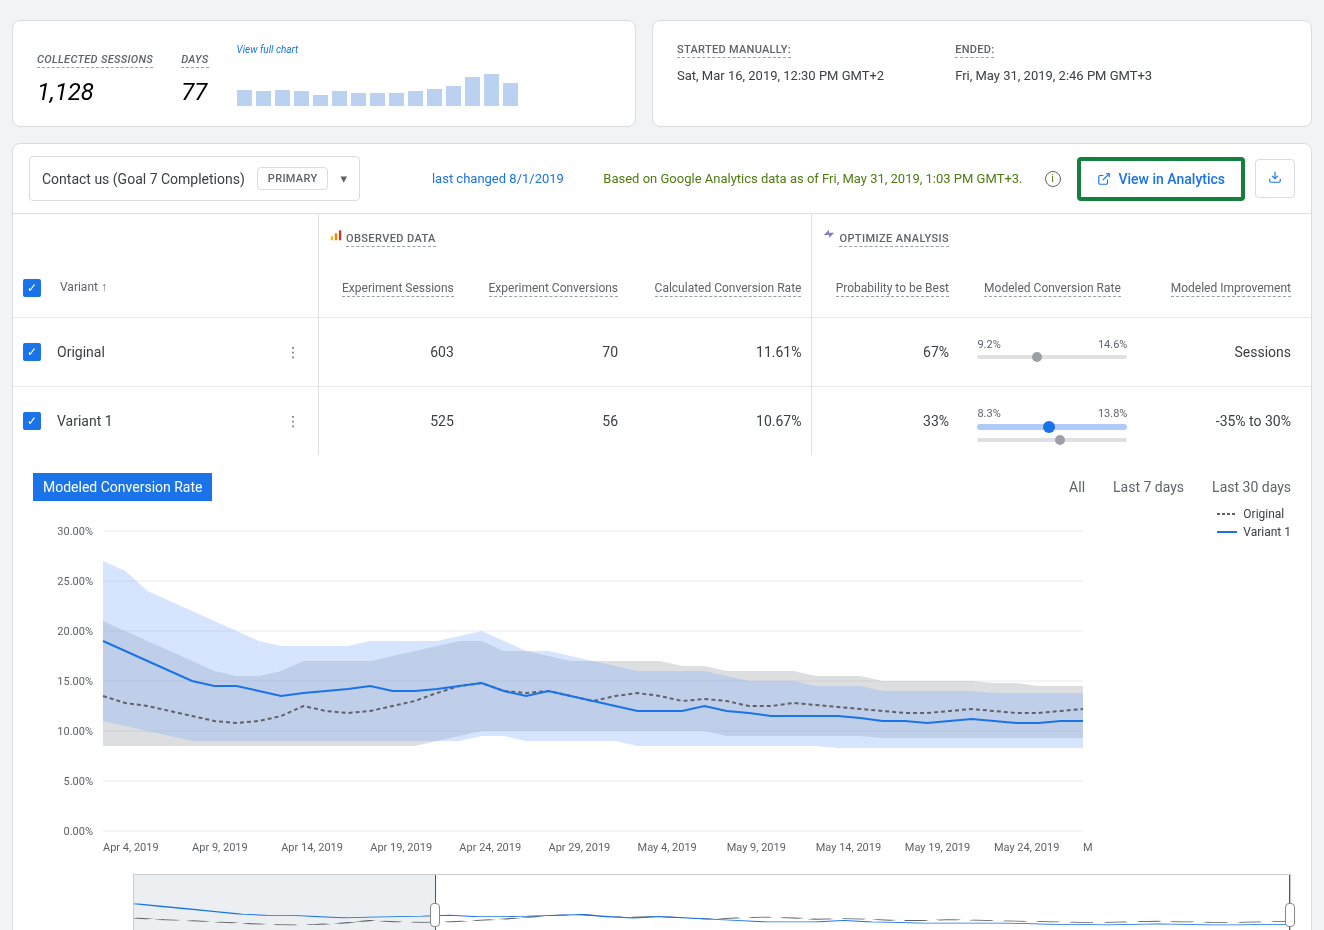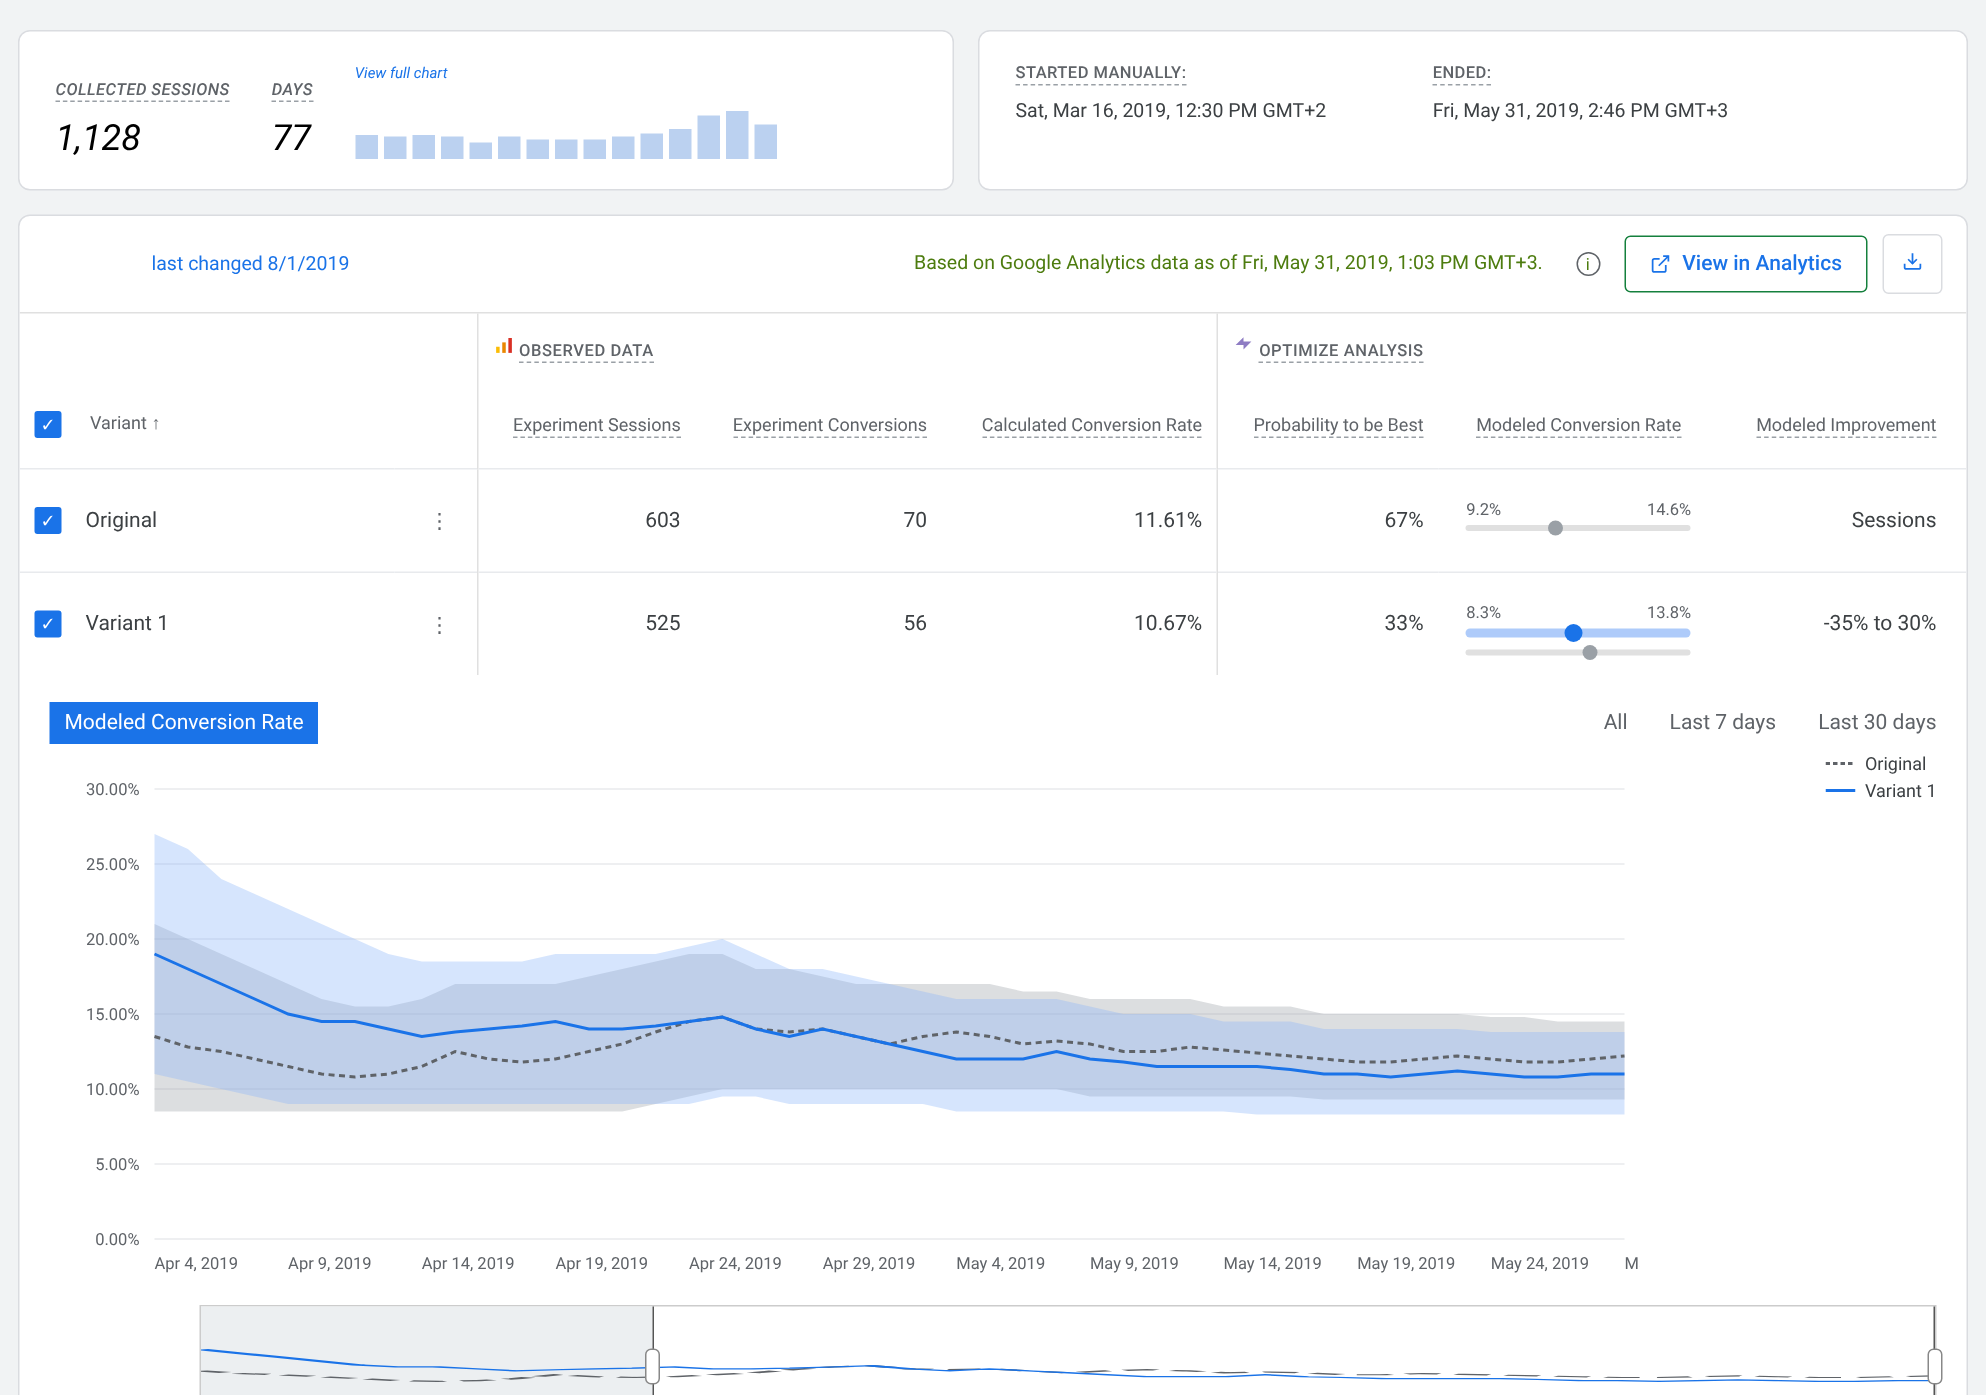--- a/index.html
+++ b/index.html
@@ -46,21 +46,21 @@
   }
   .goal-label { font-size: 14px; color: #3c4043; }
   .tag-primary {
     border: 1px solid #dadce0; border-radius: 4px; padding: 4px 10px;
     font-size: 11px; font-weight: 500; color: #5f6368; letter-spacing: 0.3px;
   }
   .chev { color: #5f6368; }
   .last-changed { color: #1a73e8; font-size: 13px; margin-left: 72px; }
   .data-note { color: #4d7c0f; font-size: 13px; margin-left: auto; display: flex; align-items: flex-start; gap: 22px; }
   .view-analytics-btn {
-    margin-left: 16px; border: 1px solid #15803d; border-radius: 4px;
+    margin-left: 16px; border: 4px solid #15803d; border-radius: 4px;
     padding: 10px 16px; color: #1a73e8; font-size: 14px; font-weight: 500;
     display: inline-flex; align-items: center; gap: 8px; cursor: pointer;
   }
   .dl-btn {
     margin-left: 10px; border: 1px solid #dadce0; border-radius: 4px;
     padding: 10px 12px; color: #1a73e8; cursor: pointer;
   }
 
   .data-table { width: 100%; border-collapse: collapse; }
   .data-table thead th {
@@ -165,20 +165,25 @@
     <div>
       <div class="kv-label">ENDED:</div>
       <div class="kv-sub">Fri, May 31, 2019, 2:46 PM GMT+3</div>
     </div>
   </div>
 </div>
 
 <div class="main-card">
 
   <div class="controls-row">
+    <div class="goal-select">
+      <span class="goal-label">Contact us (Goal 7 Completions)</span>
+      <span class="tag-primary">PRIMARY</span>
+      <span class="chev">▾</span>
+    </div>
     <span class="last-changed">last changed 8/1/2019</span>
     <span class="data-note">
       <span>Based on Google Analytics data as of Fri, May 31, 2019, 1:03 PM GMT+3.</span>
       <span class="info-icon">i</span>
     </span>
     <span class="view-analytics-btn">
       <svg width="14" height="14" viewBox="0 0 24 24" fill="none" stroke="#1a73e8" stroke-width="2">
           <path d="M18 13v6a2 2 0 0 1-2 2H5a2 2 0 0 1-2-2V8a2 2 0 0 1 2-2h6"></path>
           <polyline points="15 3 21 3 21 9"></polyline>
           <line x1="10" y1="14" x2="21" y2="3"></line>

